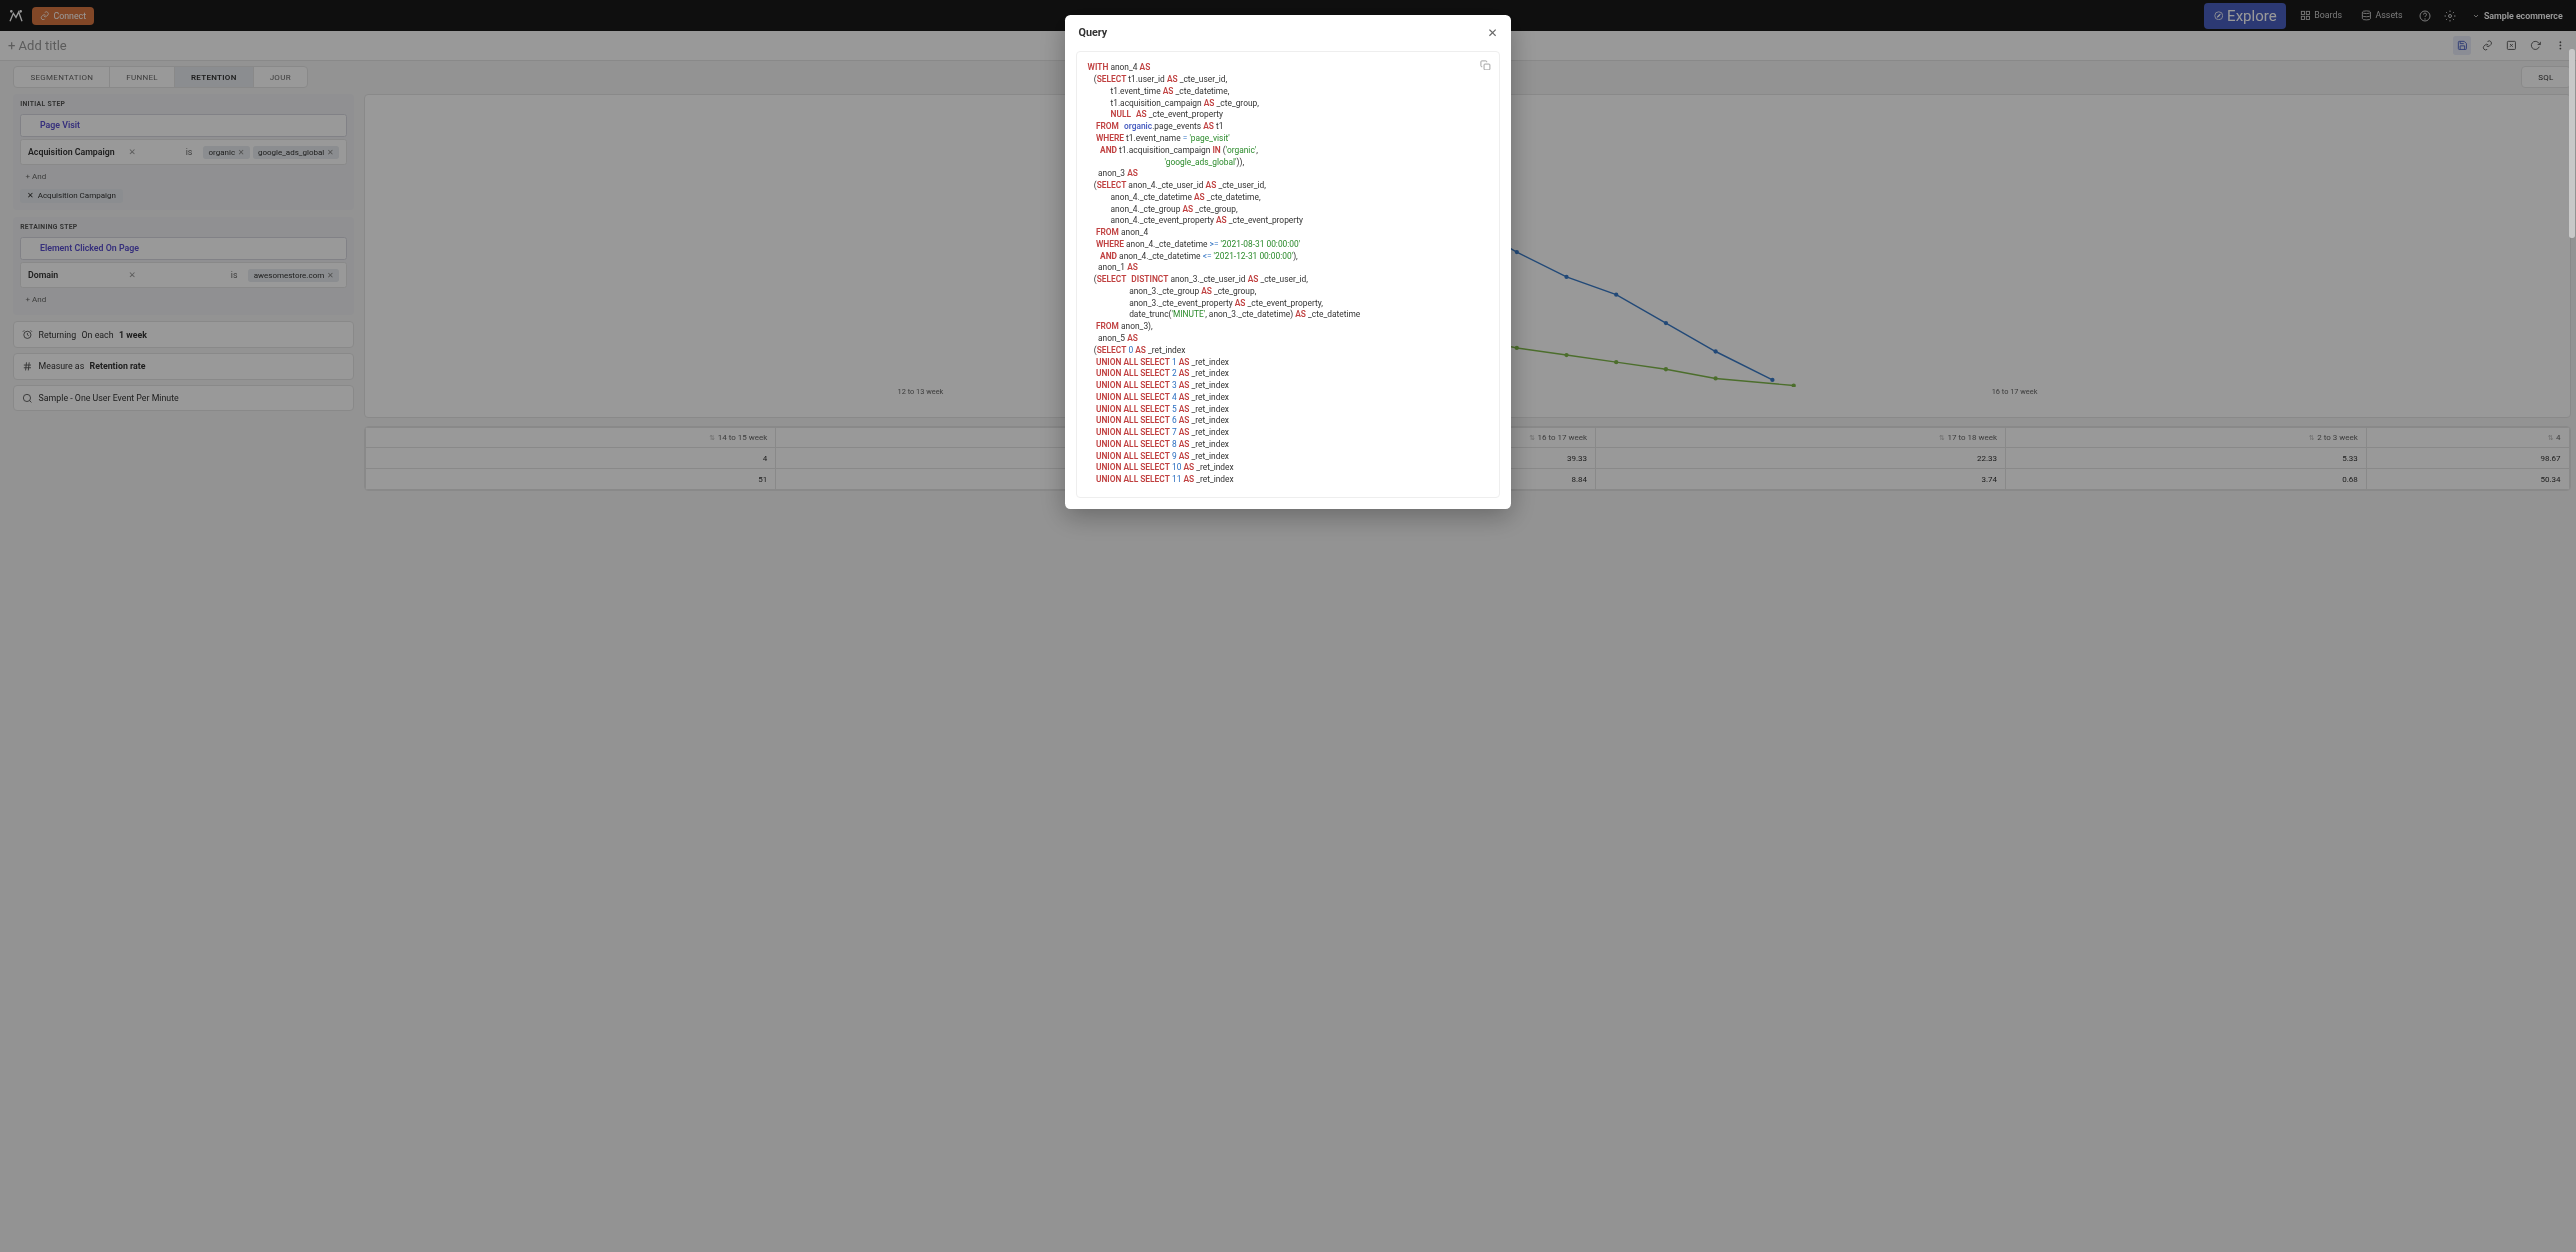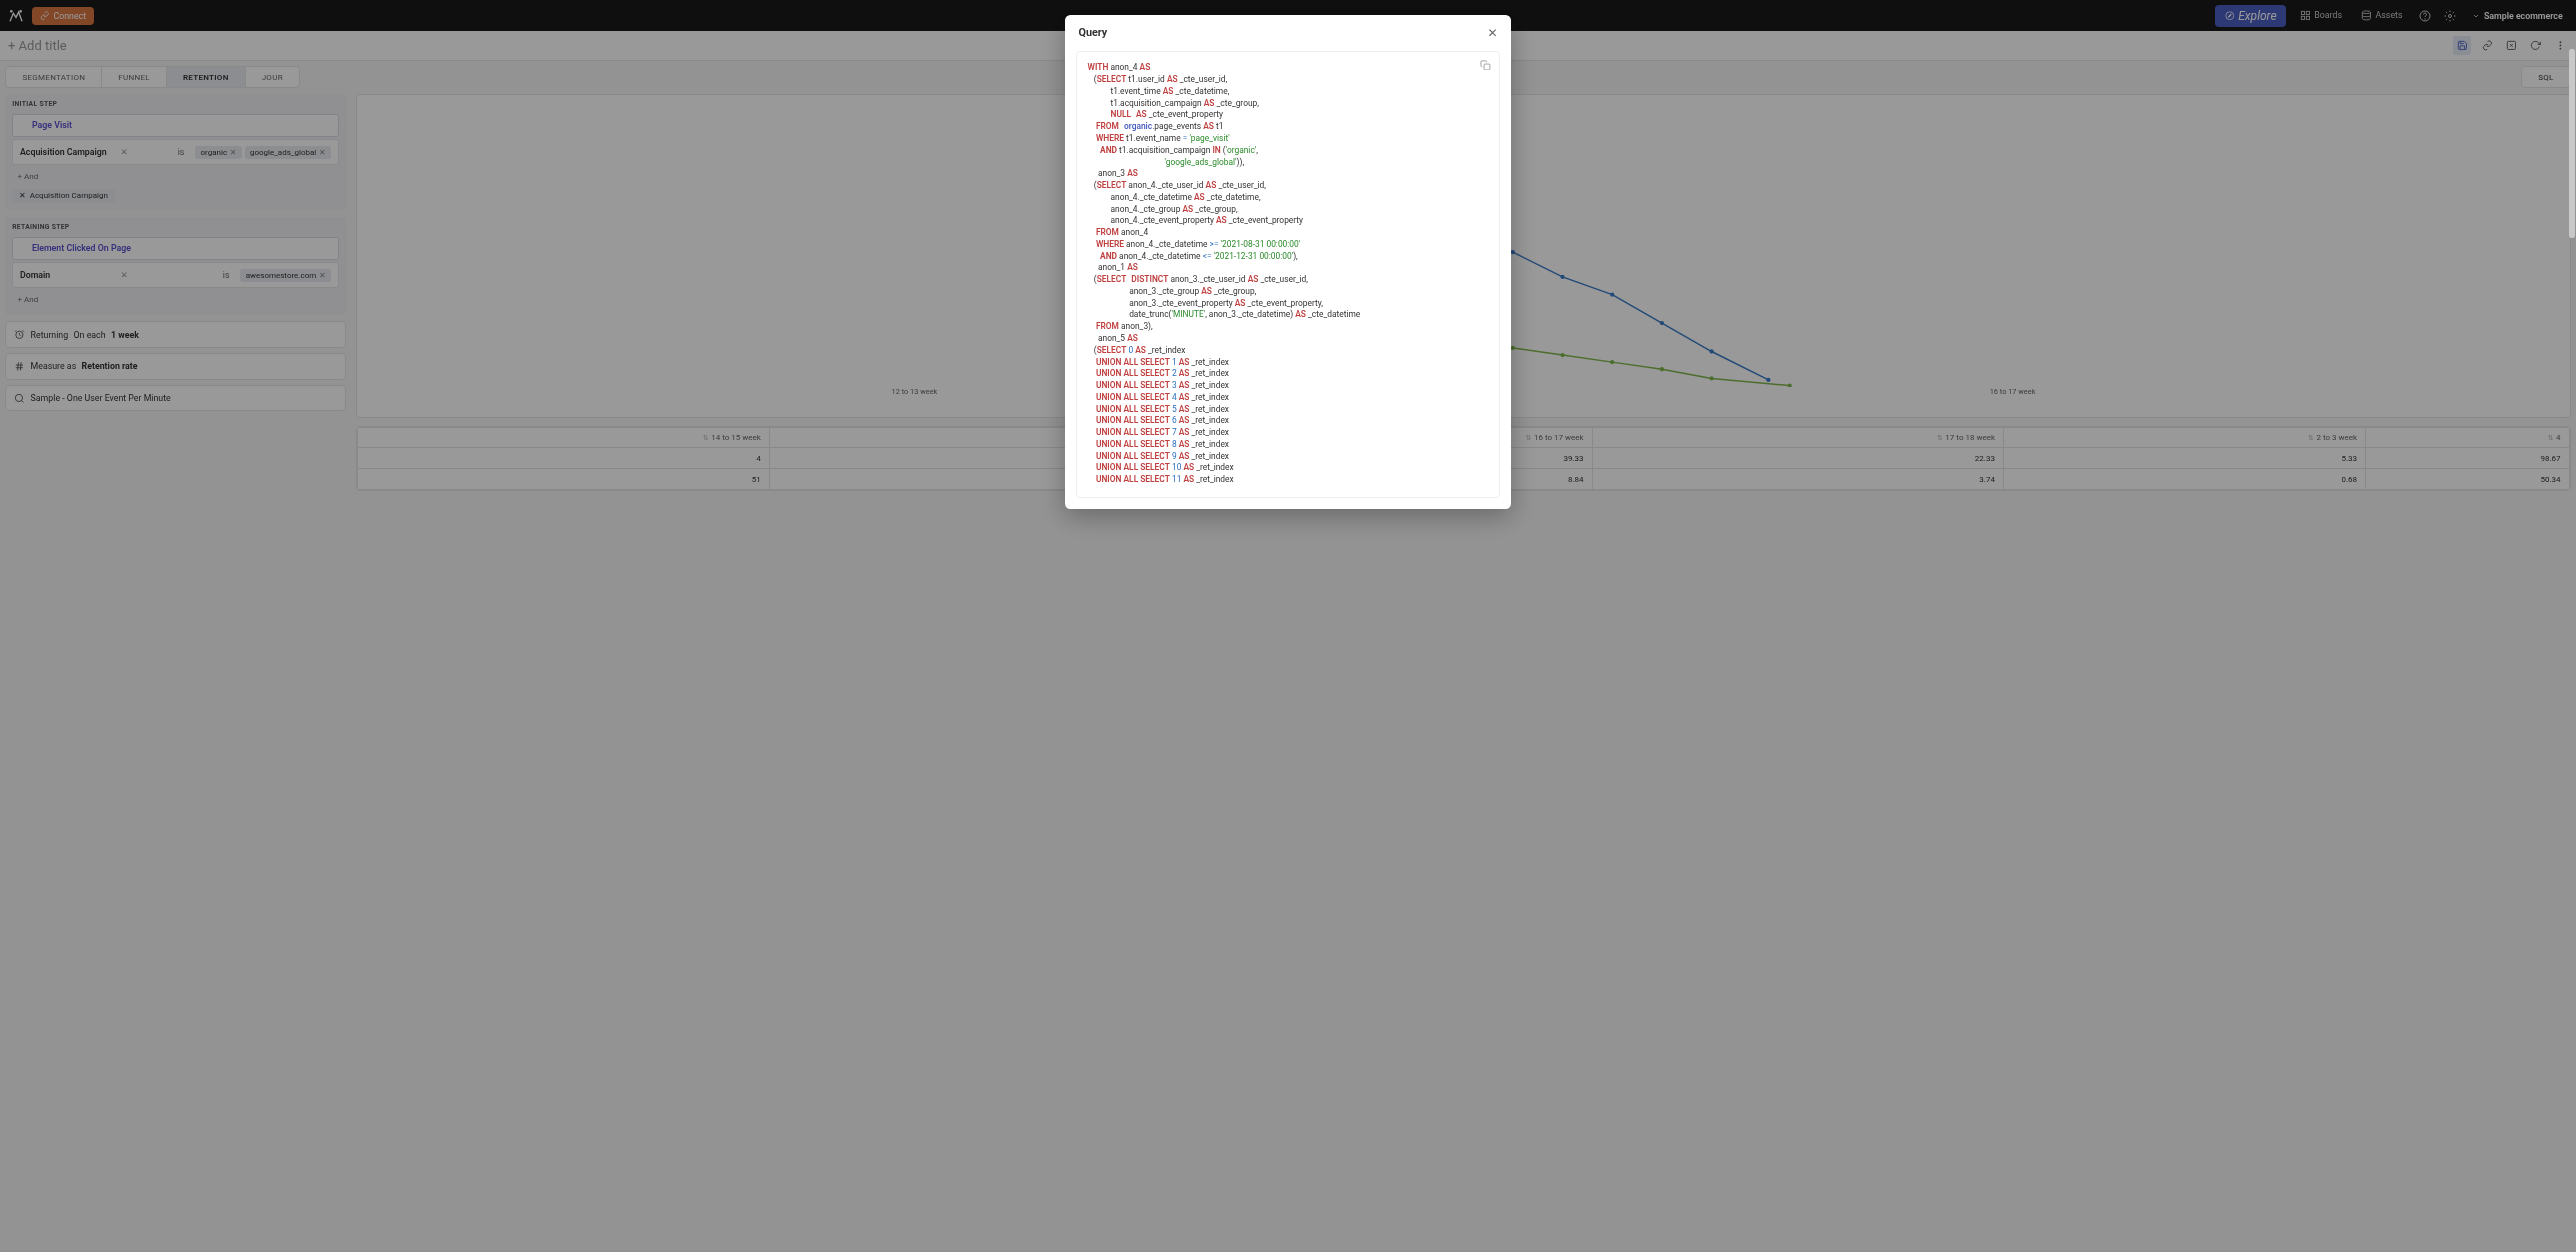--- a/index.html
+++ b/index.html
@@ -2,32 +2,32 @@
 <html style="font-size:10.8px"><head>
 <meta charset="utf-8">
 <style>
 * { box-sizing: border-box; margin: 0; padding: 0; font-family: -apple-system, BlinkMacSystemFont, "Segoe UI", Roboto, sans-serif; }
 body { background: #f5f5f5; color: #333; font-size: 8.8px; overflow: hidden; }
 
 .topbar { background: #1a1a1a; height: 31px; display: flex; align-items: center; padding: 0 8px; gap: 8px; }
 .logo { width: 16px; height: 16px; color: #fff; }
 .connect-btn { background: #d97742; color: #fff; border: none; padding: 4px 8px; border-radius: 4px; font-size: 8.8px; display: flex; align-items: center; gap: 4px; cursor: pointer; }
 .topbar-spacer { flex: 1; }
-.explore-btn { background: #4a5fc1; color: #fff; border: none; padding: 4px 9.5px; border-radius: 4px; font-size: 12px; display: flex; align-items: center; gap: 4px; cursor: pointer; font-style: italic; }
+.explore-btn { background: #4a5fc1; color: #fff; border: none; padding: 4px 9.5px; border-radius: 4px; font-size: 15px; display: flex; align-items: center; gap: 4px; cursor: pointer; }
 .topnav-item { color: #ccc; display: flex; align-items: center; gap: 4px; cursor: pointer; padding: 0 5.4px; }
 .icon-btn { color: #ccc; cursor: pointer; padding: 2.7px; }
 .workspace-sel { color: #fff; font-weight: 600; display: flex; align-items: center; gap: 4px; cursor: pointer; padding: 0 5.4px; }
 
 .subbar { background: #fff; height: 30px; display: flex; align-items: center; padding: 0 8px; border-bottom: 0.7px solid #e5e5e5; }
 .add-title { color: #999; font-size: 13px; cursor: text; }
 .subbar-spacer { flex: 1; }
 .subbar-icons { display: flex; gap: 8px; align-items: center; }
 .save-icon { background: #e8ecf8; padding: 4px; border-radius: 2.7px; color: #4a5fc1; }
 
-.main { display: flex; height: calc(100vh - 61px); }
+.main { display: flex; height: calc(100vh - 61px); margin-left: 8px; }
 .left-panel { width: 351px; padding: 5.4px; overflow-y: auto; }
 .right-panel { flex: 1; padding: 5.4px; }
 
 .tabs-row { display: flex; justify-content: space-between; margin-bottom: 5.4px; }
 .tabs { display: flex; background: #fff; border-radius: 4px; border: 0.7px solid #e5e5e5; }
 .tab { padding: 5.4px 16px; font-size: 8px; letter-spacing: 0.3px; cursor: pointer; color: #666; border-right: 0.7px solid #e5e5e5; }
 .tab:last-child { border-right: none; }
 .tab.active { background: #e8ecf0; color: #333; font-weight: 600; }
 .sql-tab { background: #fff; border: 0.7px solid #e5e5e5; border-radius: 4px; padding: 5.4px 16px; font-size: 8px; letter-spacing: 0.3px; cursor: pointer; }
 

